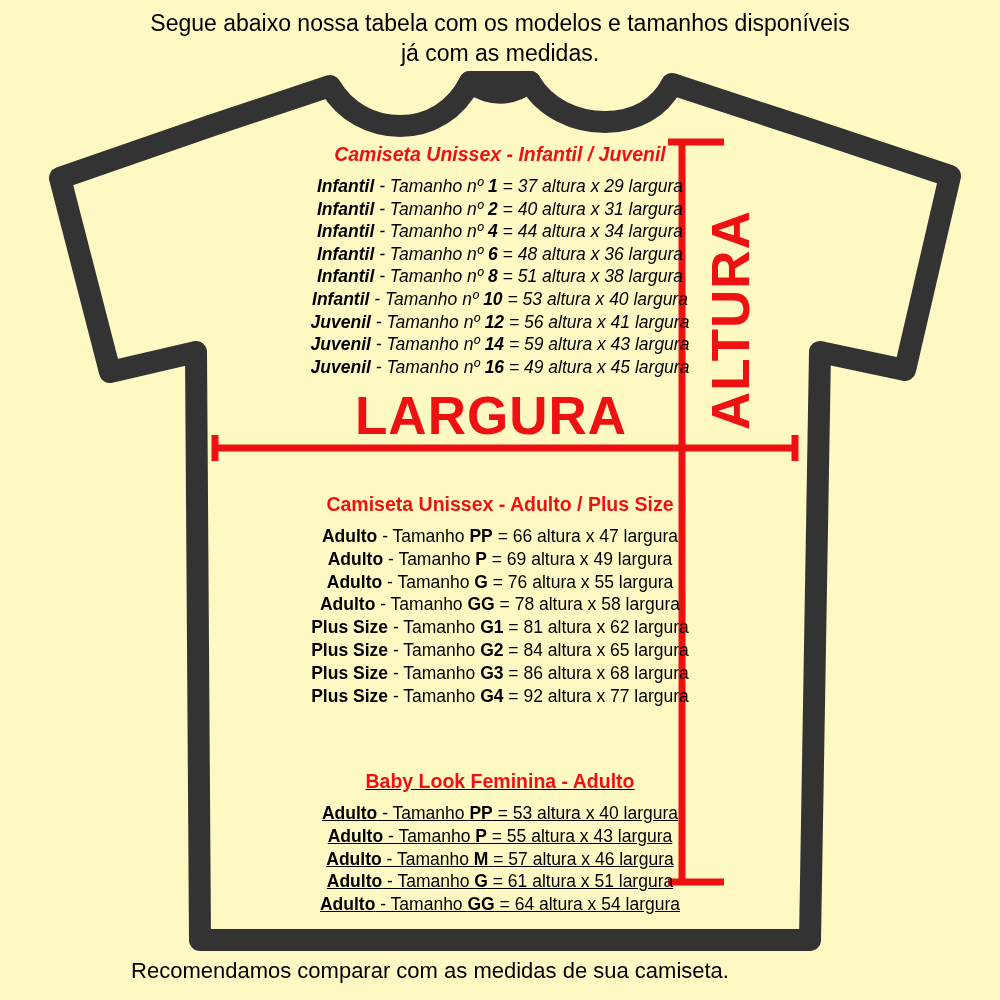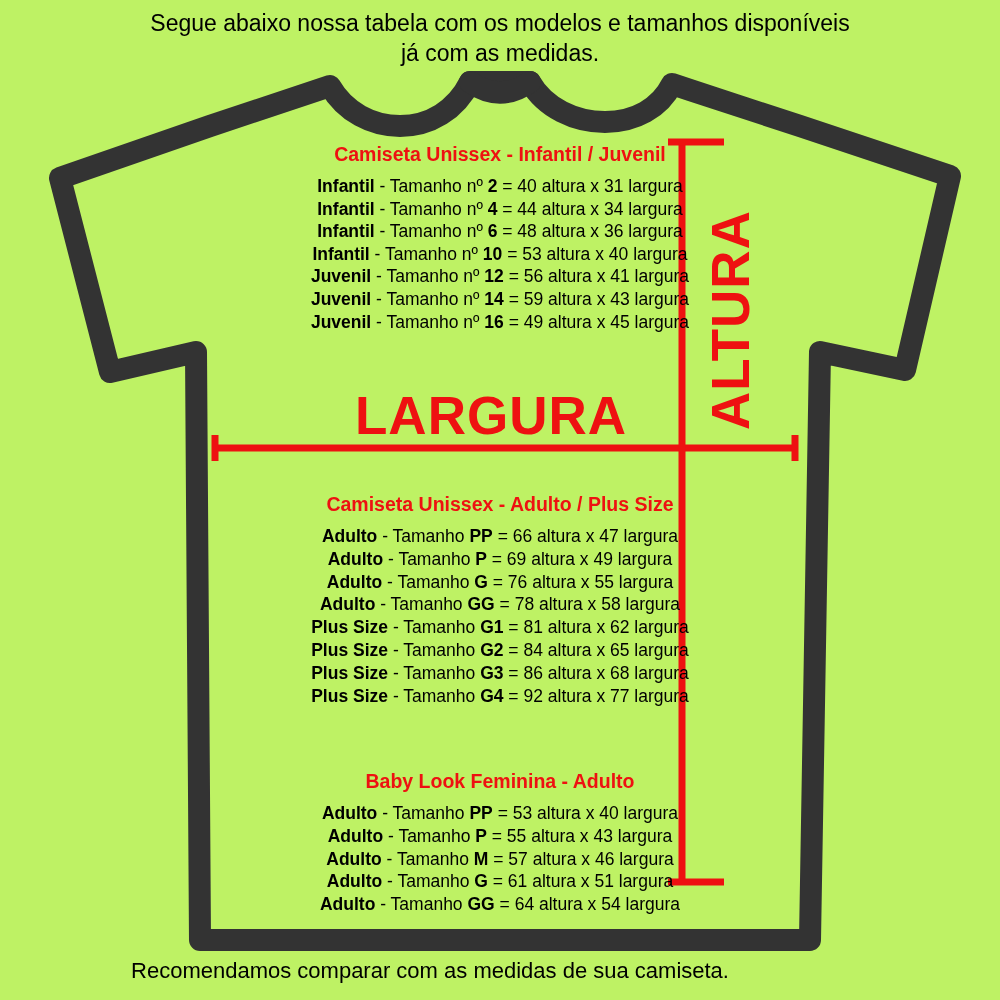--- a/index.html
+++ b/index.html
@@ -4,21 +4,21 @@
 <style>
   html, body {
     margin: 0;
     padding: 0;
     background: #ffffff;
   }
   #page {
     position: relative;
     width: 1000px;
     height: 1000px;
-    background: #bef264;
+    background: #fef9c3;
     font-family: "Liberation Sans", sans-serif;
     overflow: hidden;
   }
 
   
   .header {
     position: absolute;
     left: 0;
     top: 8px;
     width: 1000px;
@@ -88,23 +88,23 @@
     margin-bottom: 9px;
   }
   .row {
     color: #000000;
     font-size: 17.5px;
     line-height: 22.6px;
     white-space: nowrap;
   }
   .row b { font-weight: bold; }
 
-  #block-kids { top: 143px; }
+  #block-kids { top: 143px; font-style: italic; }
   #block-adult { top: 493px; }
-  #block-baby { top: 770px; }
+  #block-baby { top: 770px; text-decoration: underline; }
   #block-adult .row { line-height: 22.8px; }
   #block-baby .row { line-height: 22.8px; }
 </style>
 </head>
 <body>
 
 <div id="page">
 
   <div class="header">
     <div>Segue abaixo nossa tabela com os modelos e tamanhos disponíveis</div>
@@ -147,23 +147,25 @@
       <line x1="668" y1="822" x2="724" y2="822" stroke="#ee1111" stroke-width="7"></line>
     </g>
   </svg>
 
   <div class="label-largura">LARGURA</div>
   <div class="label-altura">ALTURA</div>
 
   <div class="block" id="block-kids">
     <div class="block-title">Camiseta Unissex - Infantil / Juvenil</div>
     <div>
+      <div class="row"><b>Infantil</b><span> - Tamanho nº </span><b>1</b><span> = 37 altura x 29 largura</span></div>
       <div class="row"><b>Infantil</b><span> - Tamanho nº </span><b>2</b><span> = 40 altura x 31 largura</span></div>
       <div class="row"><b>Infantil</b><span> - Tamanho nº </span><b>4</b><span> = 44 altura x 34 largura</span></div>
       <div class="row"><b>Infantil</b><span> - Tamanho nº </span><b>6</b><span> = 48 altura x 36 largura</span></div>
+      <div class="row"><b>Infantil</b><span> - Tamanho nº </span><b>8</b><span> = 51 altura x 38 largura</span></div>
       <div class="row"><b>Infantil</b><span> - Tamanho nº </span><b>10</b><span> = 53 altura x 40 largura</span></div>
       <div class="row"><b>Juvenil</b><span> - Tamanho nº </span><b>12</b><span> = 56 altura x 41 largura</span></div>
       <div class="row"><b>Juvenil</b><span> - Tamanho nº </span><b>14</b><span> = 59 altura x 43 largura</span></div>
       <div class="row"><b>Juvenil</b><span> - Tamanho nº </span><b>16</b><span> = 49 altura x 45 largura</span></div>
     </div>
   </div>
 
   <div class="block" id="block-adult">
     <div class="block-title">Camiseta Unissex - Adulto / Plus Size</div>
     <div>

